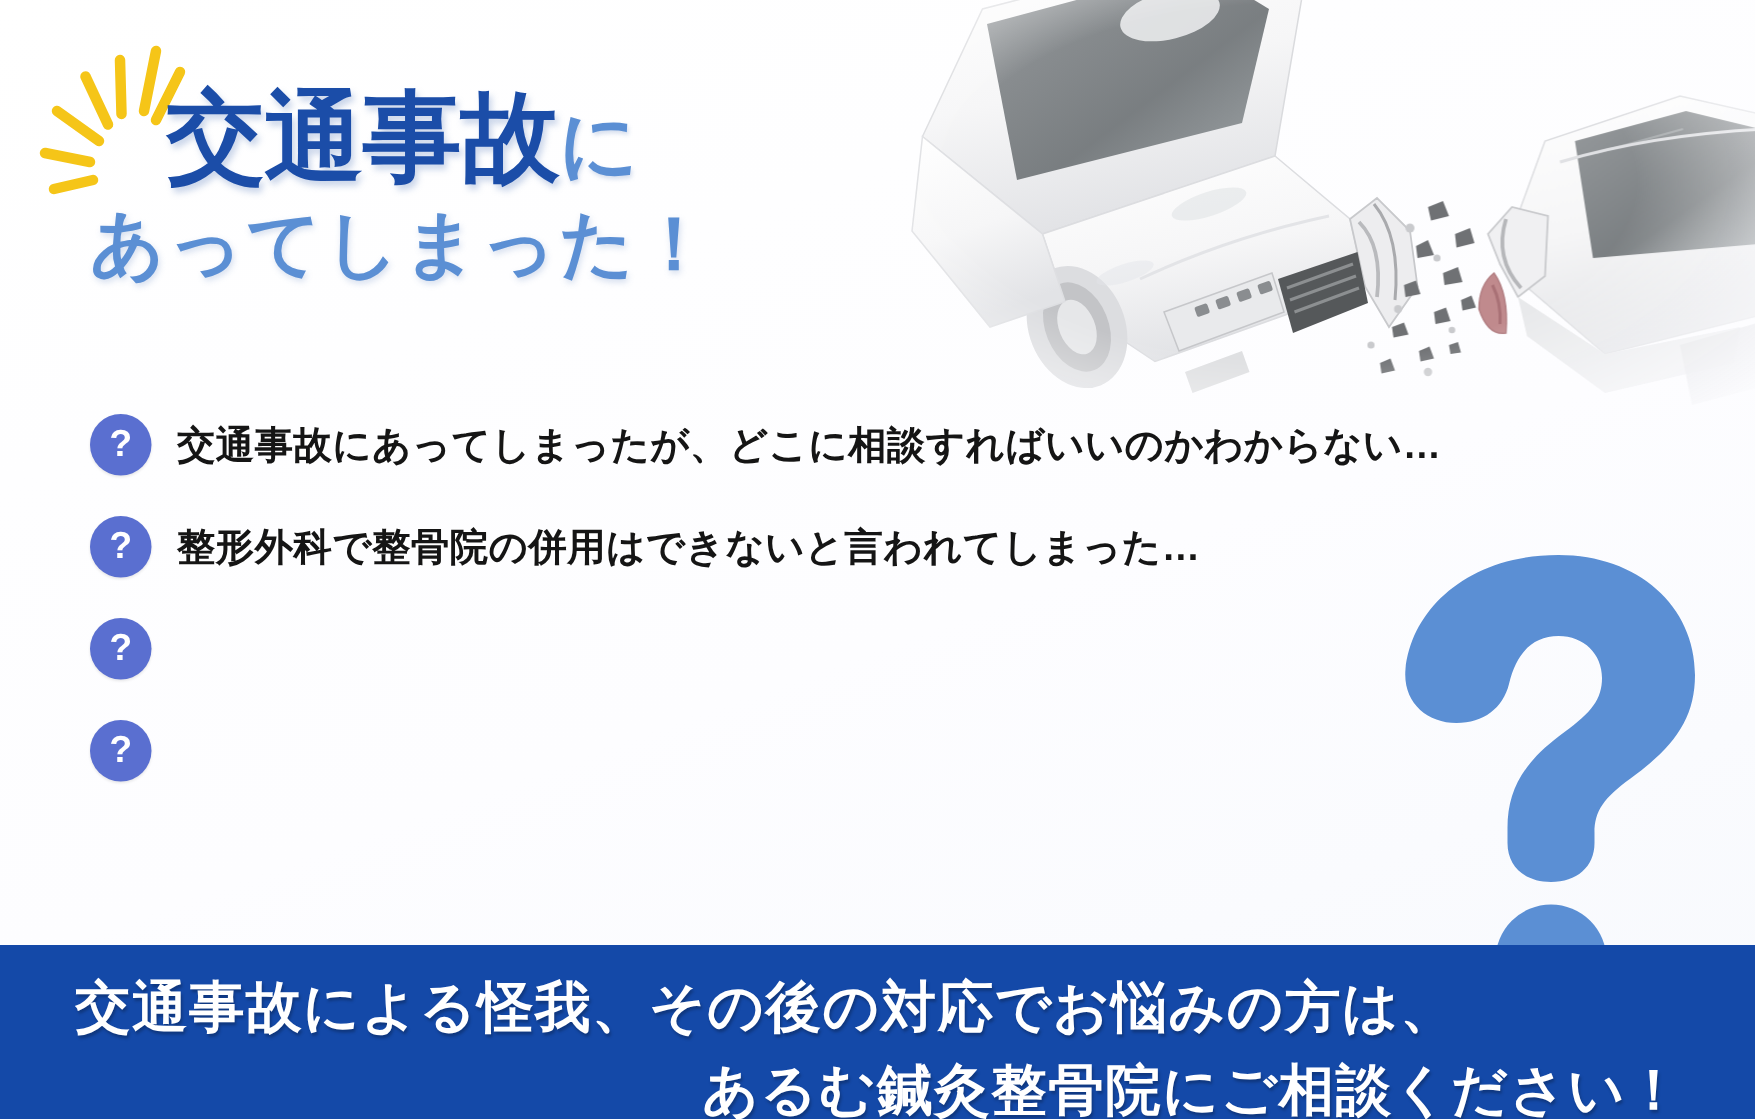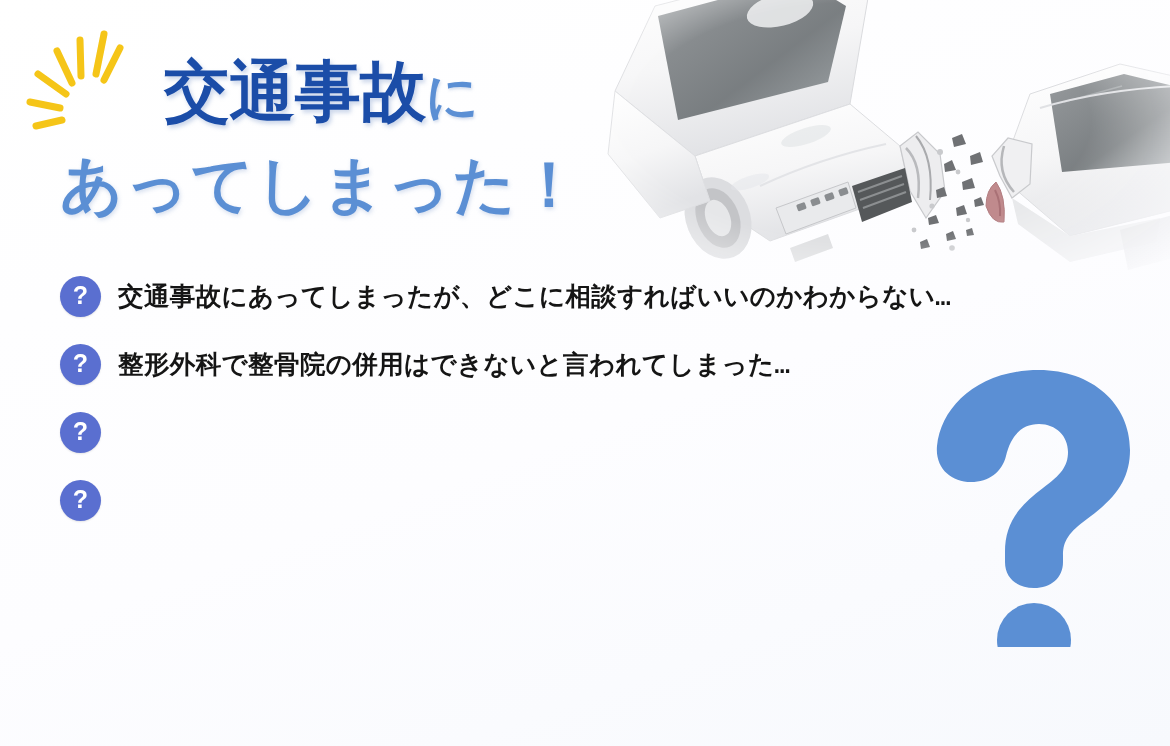--- a/index.html
+++ b/index.html
@@ -74,22 +74,22 @@
   .hl-strong {
     color: #1b4da8;
     text-shadow: 2px 3px 4px rgba(120,150,200,0.38);
   }
   .hl-particle {
     color: #5b8fd4;
     font-size: 52px;
     text-shadow: 1px 2px 3px rgba(120,150,200,0.30);
   }
   .headline-line2 {
-    margin-top: 28px;
-    font-size: 62px;
+    margin-top: 14px;
+    font-size: 49px;
     line-height: 1.02;
     font-weight: 700;
     color: #5b8fd4;
     letter-spacing: 2px;
     white-space: nowrap;
     text-shadow: 1px 2px 4px rgba(120,150,200,0.30);
   }
 
   
   .bullets {
@@ -118,21 +118,20 @@
   }
   .q-badge svg { display: block; }
   .bullet-text {
     font-size: 25.5px;
     font-weight: 700;
     color: #151515;
     white-space: nowrap;
     letter-spacing: 0.4px;
     text-shadow: 0 0 2px rgba(255,255,255,0.95),
                  0 0 5px rgba(255,255,255,0.85);
-    font-family: Liberation Mono, monospace;
   }
 
   
   .banner {
     position: absolute;
     left: 0;
     right: 0;
     top: 630px;
     height: 116px;
     background: #1449a8;
@@ -348,14 +347,18 @@
     <div class="bullet-row">
       <span class="q-badge">
         <svg width="41" height="41" viewBox="0 0 41 41" xmlns="http://www.w3.org/2000/svg" aria-hidden="true">
           <text x="20.5" y="28" text-anchor="middle" font-family="Liberation Sans, sans-serif" font-size="25" font-weight="700" fill="#ffffff">?</text>
         </svg>
       </span>
     </div>
 
   </div>
 
+  <div class="banner">
+    <div class="banner-line banner-line1">交通事故による怪我、その後の対応でお悩みの方は、</div>
+    <div class="banner-line banner-line2">あるむ鍼灸整骨院にご相談ください！</div>
+  </div>
 
 </div>
 
 </body></html>

